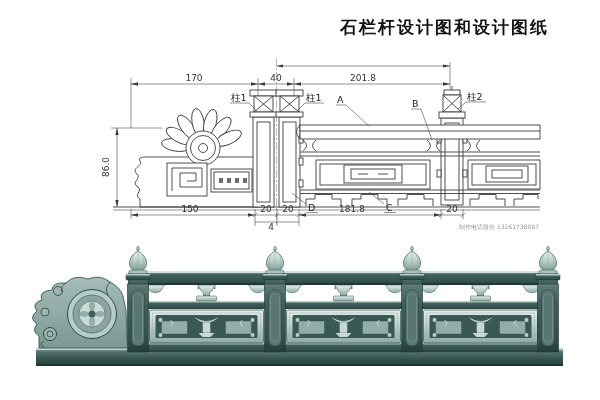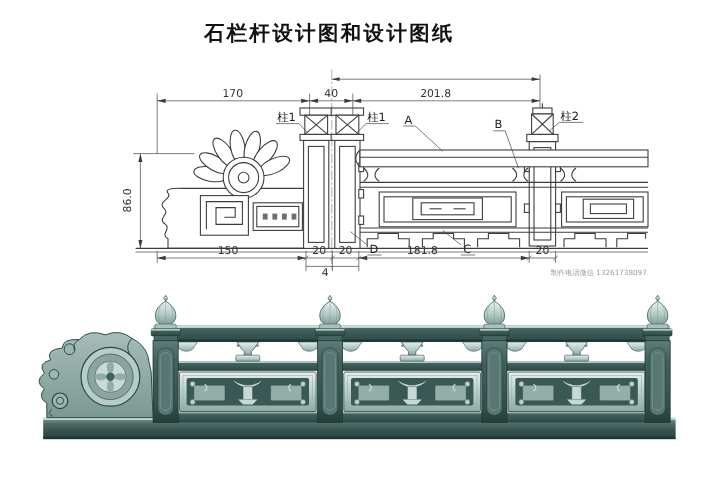--- a/index.html
+++ b/index.html
@@ -1,19 +1,19 @@
 <!DOCTYPE html>
 <html><head>
 <meta charset="utf-8">
 <style>
   html,body{margin:0;padding:0;}
   body{width:600px;height:400px;background:#ffffff;overflow:hidden;
        font-family:"DejaVu Sans","Liberation Sans",sans-serif;}
   .page{position:relative;width:600px;height:400px;background:#fff;}
-  .title{position:absolute;top:16px;left:0;width:549px;text-align:center;
+  .title{position:absolute;top:16px;left:0;width:549px;text-align:right;
          font-size:17px;font-weight:bold;letter-spacing:2px;color:#111;}
   svg{position:absolute;left:0;}
   #cad{top:50px;}
   #render{top:245px;}
   text{font-family:"DejaVu Sans","Liberation Sans",sans-serif;}
   .dim{font-size:9px;fill:#333;}
   .lbl{font-size:9.5px;fill:#222;}
   .wm{font-size:6px;fill:#9a9a9a;}
   .ln{stroke:#3c3c3c;stroke-width:0.9;fill:none;}
   .thin{stroke:#4a4a4a;stroke-width:0.6;fill:none;}

